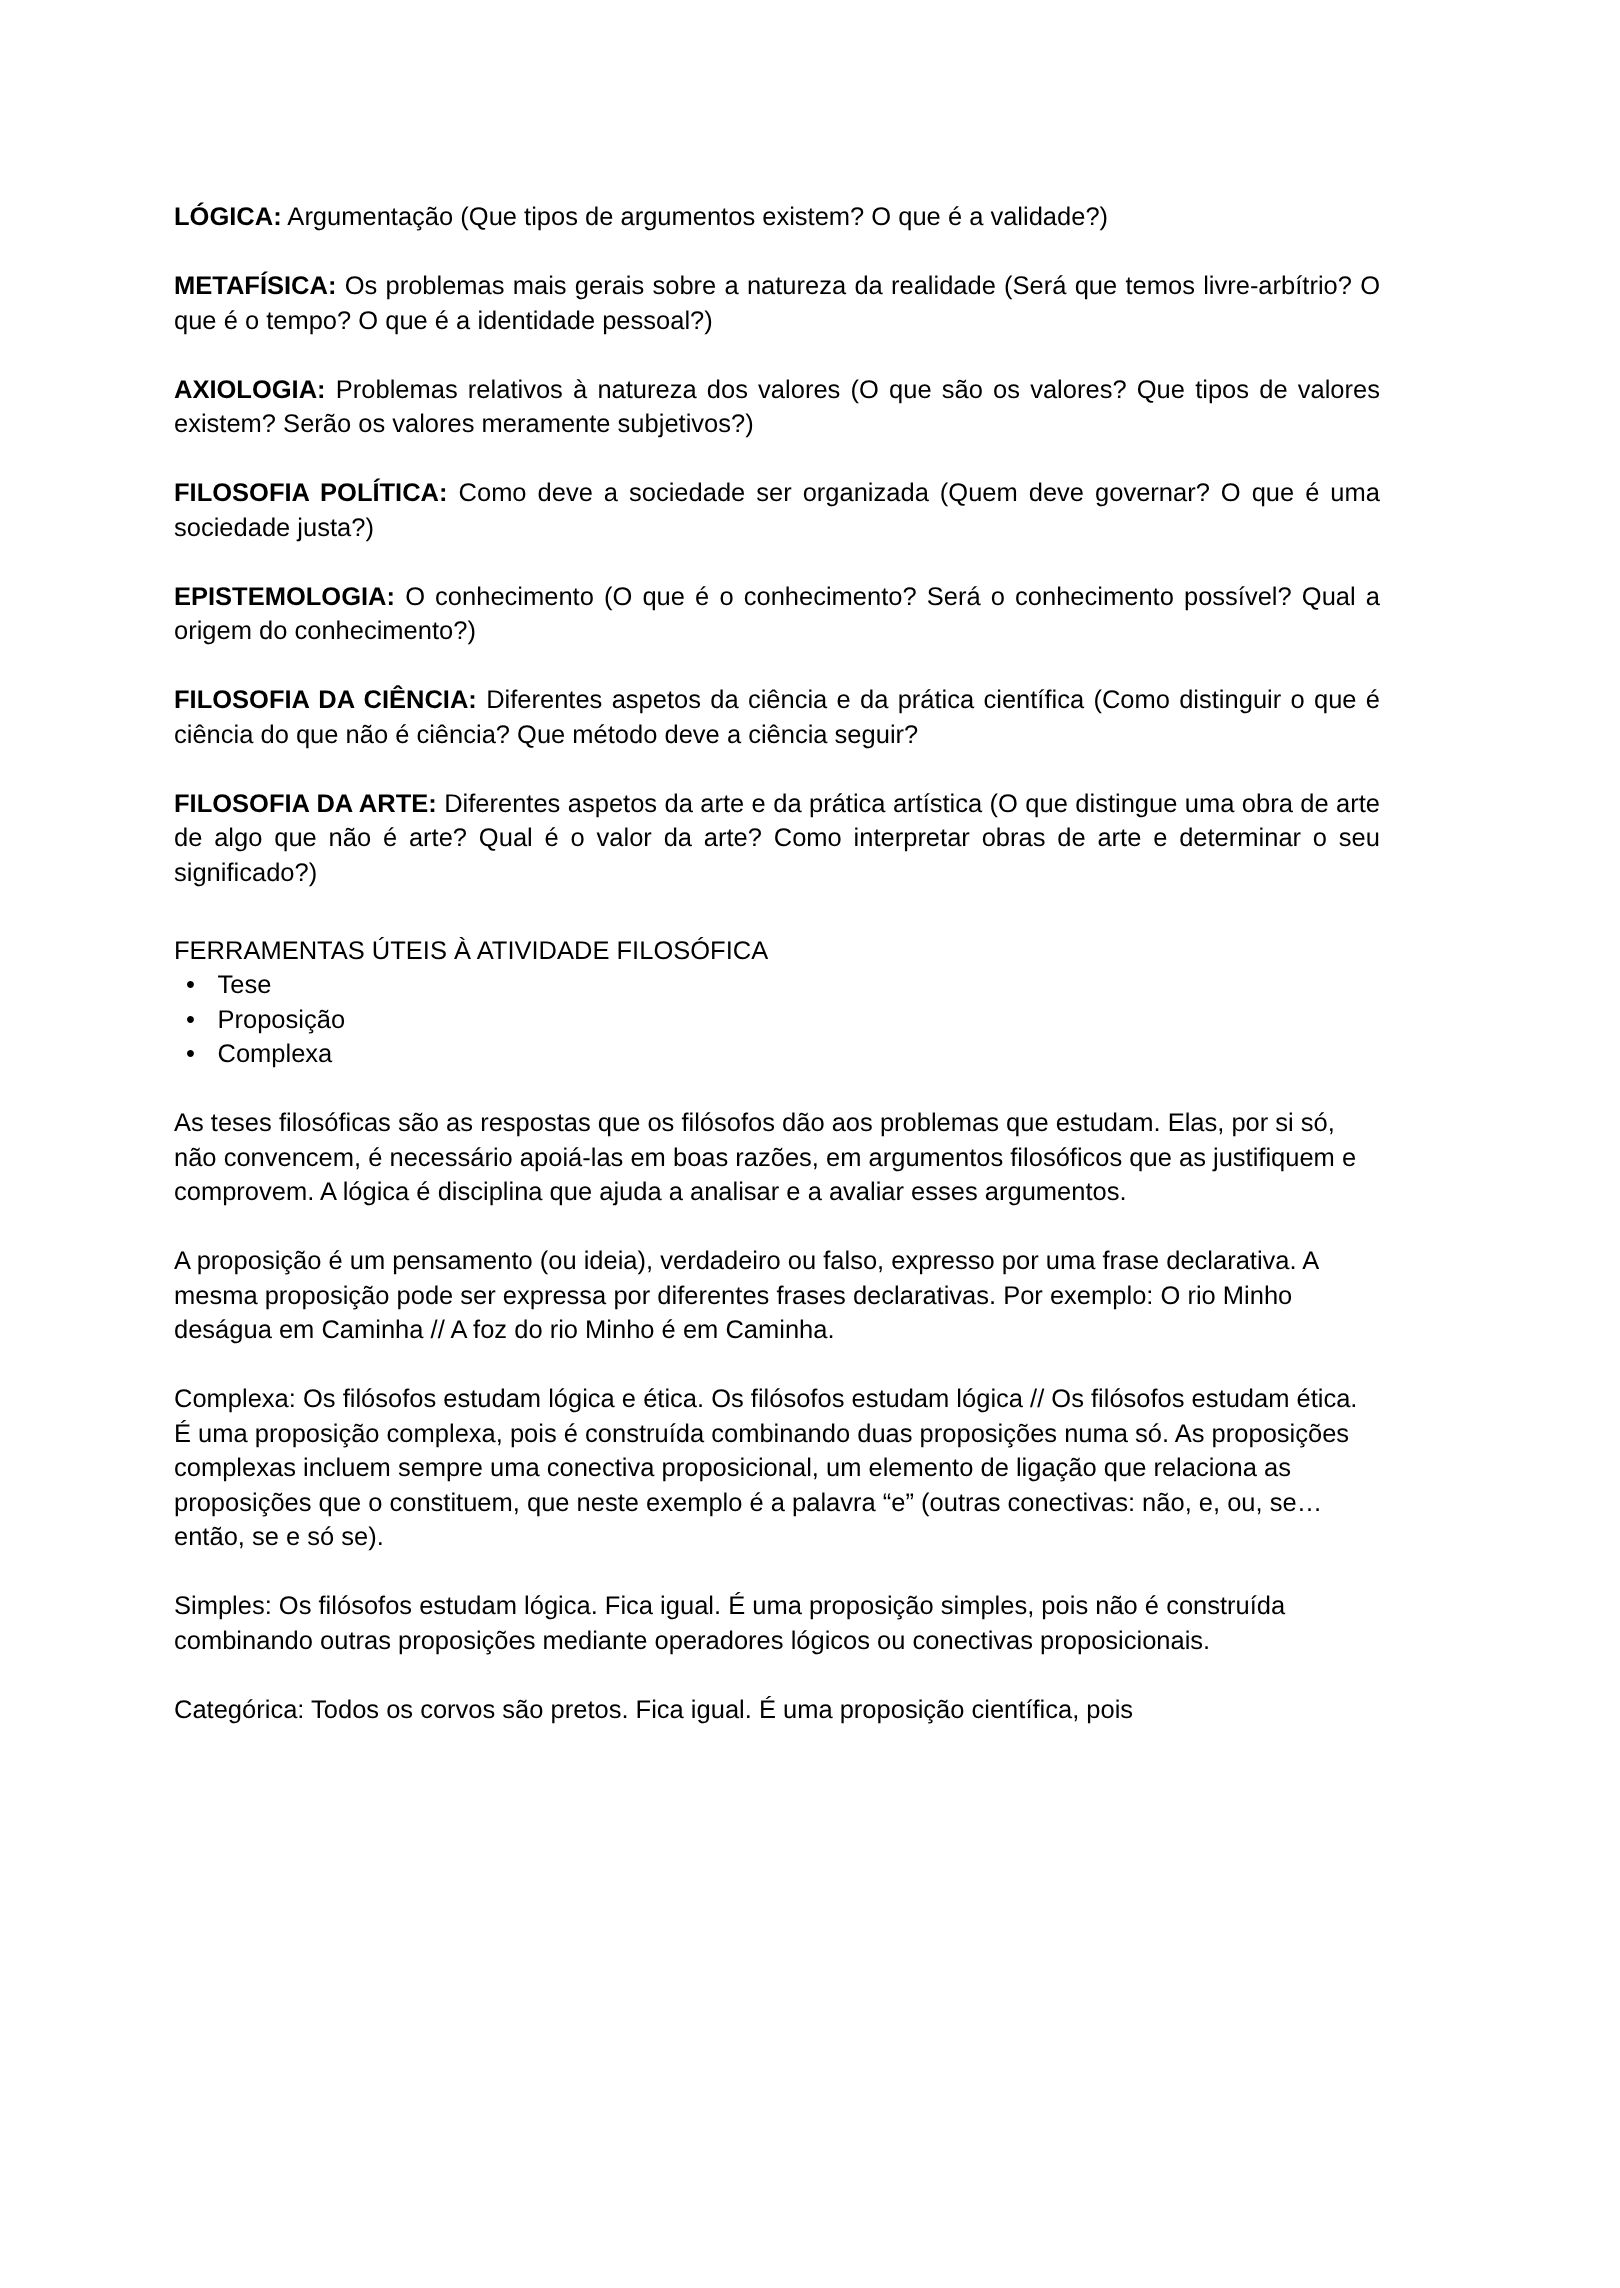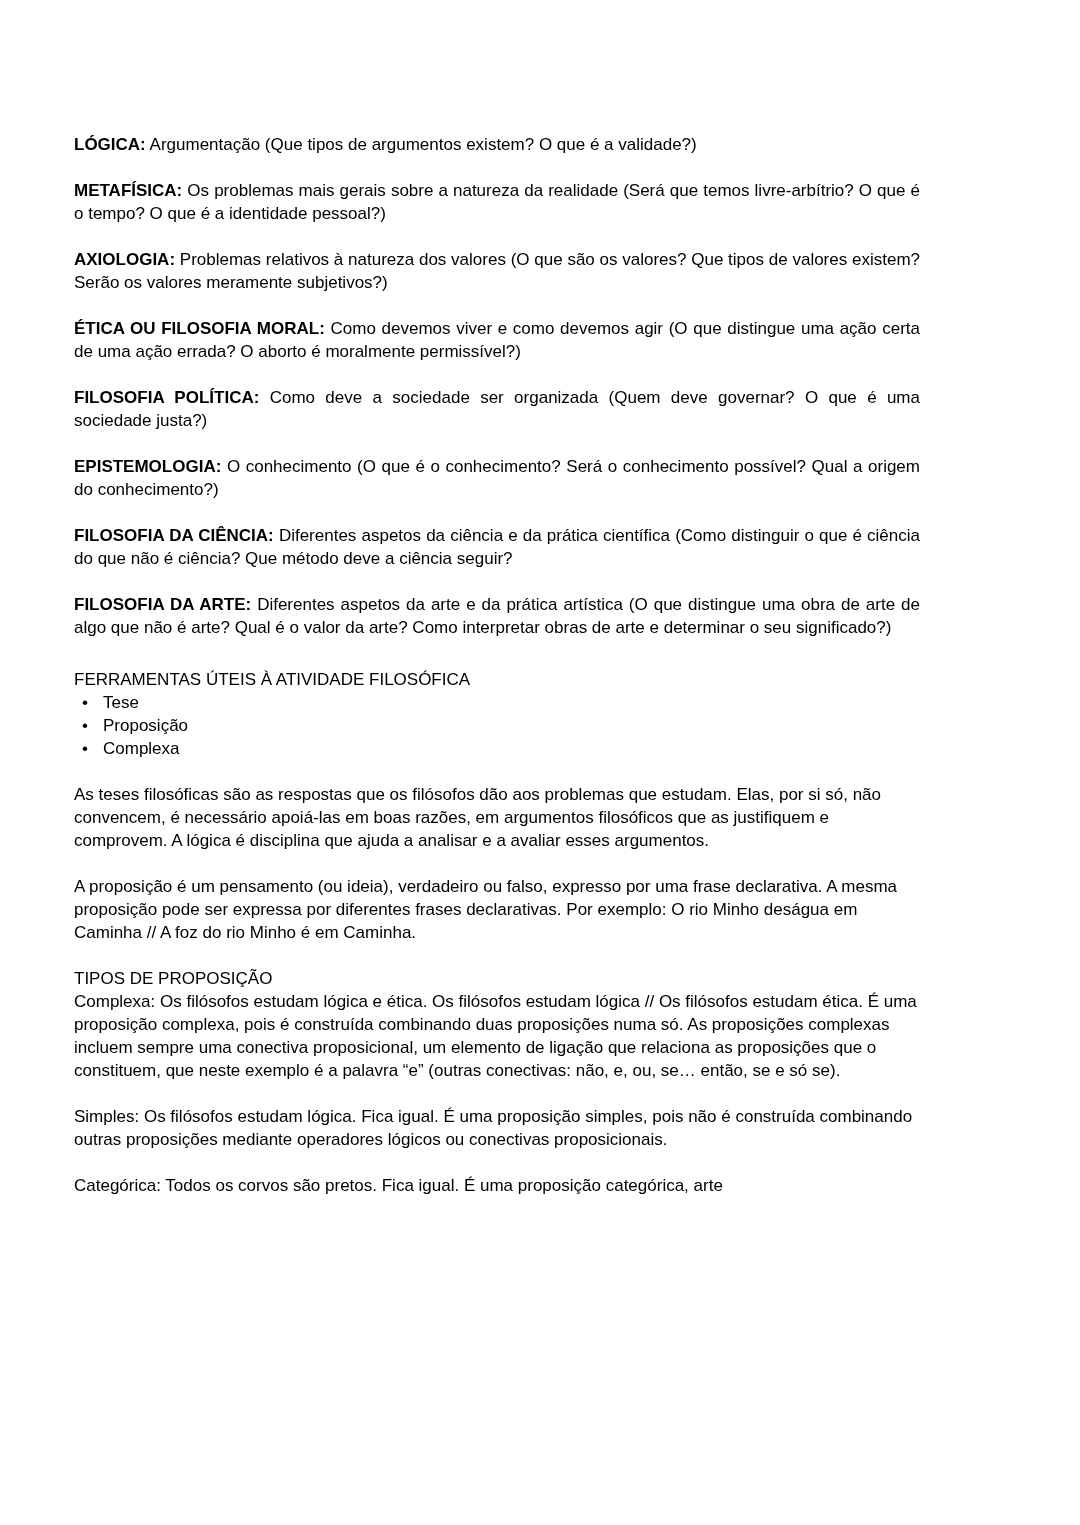--- a/index.html
+++ b/index.html
@@ -13,21 +13,21 @@
     font-family: "Liberation Sans", "DejaVu Sans", sans-serif;
     color: #000000;
     font-size: 17px;
     line-height: 23px;
     -webkit-font-smoothing: antialiased;
   }
   .page {
     box-sizing: border-box;
     width: 1050px;
     height: 1525px;
-    padding: 133px 130px 0 74px;
+    padding: 133px 130px 0 116px;
     overflow: hidden;
   }
   p {
     margin: 0 0 23px 0;
   }
   .topic {
     text-align: justify;
   }
   .term {
     font-weight: bold;
@@ -61,21 +61,20 @@
 <body>
 
 <div class="page">
 
   <p class="topic"><span class="term">LÓGICA:</span> <span>Argumentação (Que tipos de argumentos existem? O que é a validade?)</span></p>
 
   <p class="topic"><span class="term">METAFÍSICA:</span> <span>Os problemas mais gerais sobre a natureza da realidade (Será que temos livre-arbítrio? O que é o tempo? O que é a identidade pessoal?)</span></p>
 
   <p class="topic"><span class="term">AXIOLOGIA:</span> <span>Problemas relativos à natureza dos valores (O que são os valores? Que tipos de valores existem? Serão os valores meramente subjetivos?)</span></p>
 
-  <p class="topic"><span class="term">ÉTICA OU FILOSOFIA MORAL:</span> <span>Como devemos viver e como devemos agir (O que distingue uma ação certa de uma ação errada? O aborto é moralmente permissível?)</span></p>
 
   <p class="topic"><span class="term">FILOSOFIA POLÍTICA:</span> <span>Como deve a sociedade ser organizada (Quem deve governar? O que é uma sociedade justa?)</span></p>
 
   <p class="topic"><span class="term">EPISTEMOLOGIA:</span> <span>O conhecimento (O que é o conhecimento? Será o conhecimento possível? Qual a origem do conhecimento?)</span></p>
 
   <p class="topic"><span class="term">FILOSOFIA DA CIÊNCIA:</span> <span>Diferentes aspetos da ciência e da prática científica (Como distinguir o que é ciência do que não é ciência? Que método deve a ciência seguir?</span></p>
 
   <p class="topic"><span class="term">FILOSOFIA DA ARTE:</span> <span>Diferentes aspetos da arte e da prática artística (O que distingue uma obra de arte de algo que não é arte? Qual é o valor da arte? Como interpretar obras de arte e determinar o seu significado?)</span></p>
 
 
@@ -85,18 +84,17 @@
       <li>Tese</li>
       <li>Proposição</li>
       <li>Complexa</li>
     </ul>
   </div>
 
   <p>As teses filosóficas são as respostas que os filósofos dão aos problemas que estudam. Elas, por si só, não convencem, é necessário apoiá-las em boas razões, em argumentos filosóficos que as justifiquem e comprovem. A lógica é disciplina que ajuda a analisar e a avaliar esses argumentos.</p>
 
   <p>A proposição é um pensamento (ou ideia), verdadeiro ou falso, expresso por uma frase declarativa. A mesma proposição pode ser expressa por diferentes frases declarativas. Por exemplo: O rio Minho deságua em Caminha // A foz do rio Minho é em Caminha.</p>
 
-  <p class="no-bottom-gap">TIPOS DE PROPOSIÇÃO</p>
   <p>Complexa: Os filósofos estudam lógica e ética. Os filósofos estudam lógica // Os filósofos estudam ética. É uma proposição complexa, pois é construída combinando duas proposições numa só. As proposições complexas incluem sempre uma conectiva proposicional, um elemento de ligação que relaciona as proposições que o constituem, que neste exemplo é a palavra “e” (outras conectivas: não, e, ou, se… então, se e só se).</p>
   <p>Simples: Os filósofos estudam lógica. Fica igual. É uma proposição simples, pois não é construída combinando outras proposições mediante operadores lógicos ou conectivas proposicionais.</p>
-  <p>Categórica: Todos os corvos são pretos. Fica igual. É uma proposição categórica, arte</p>
+  <p>Categórica: Todos os corvos são pretos. Fica igual. É uma proposição científica, pois</p>
 
 </div>
 
 </body></html>

